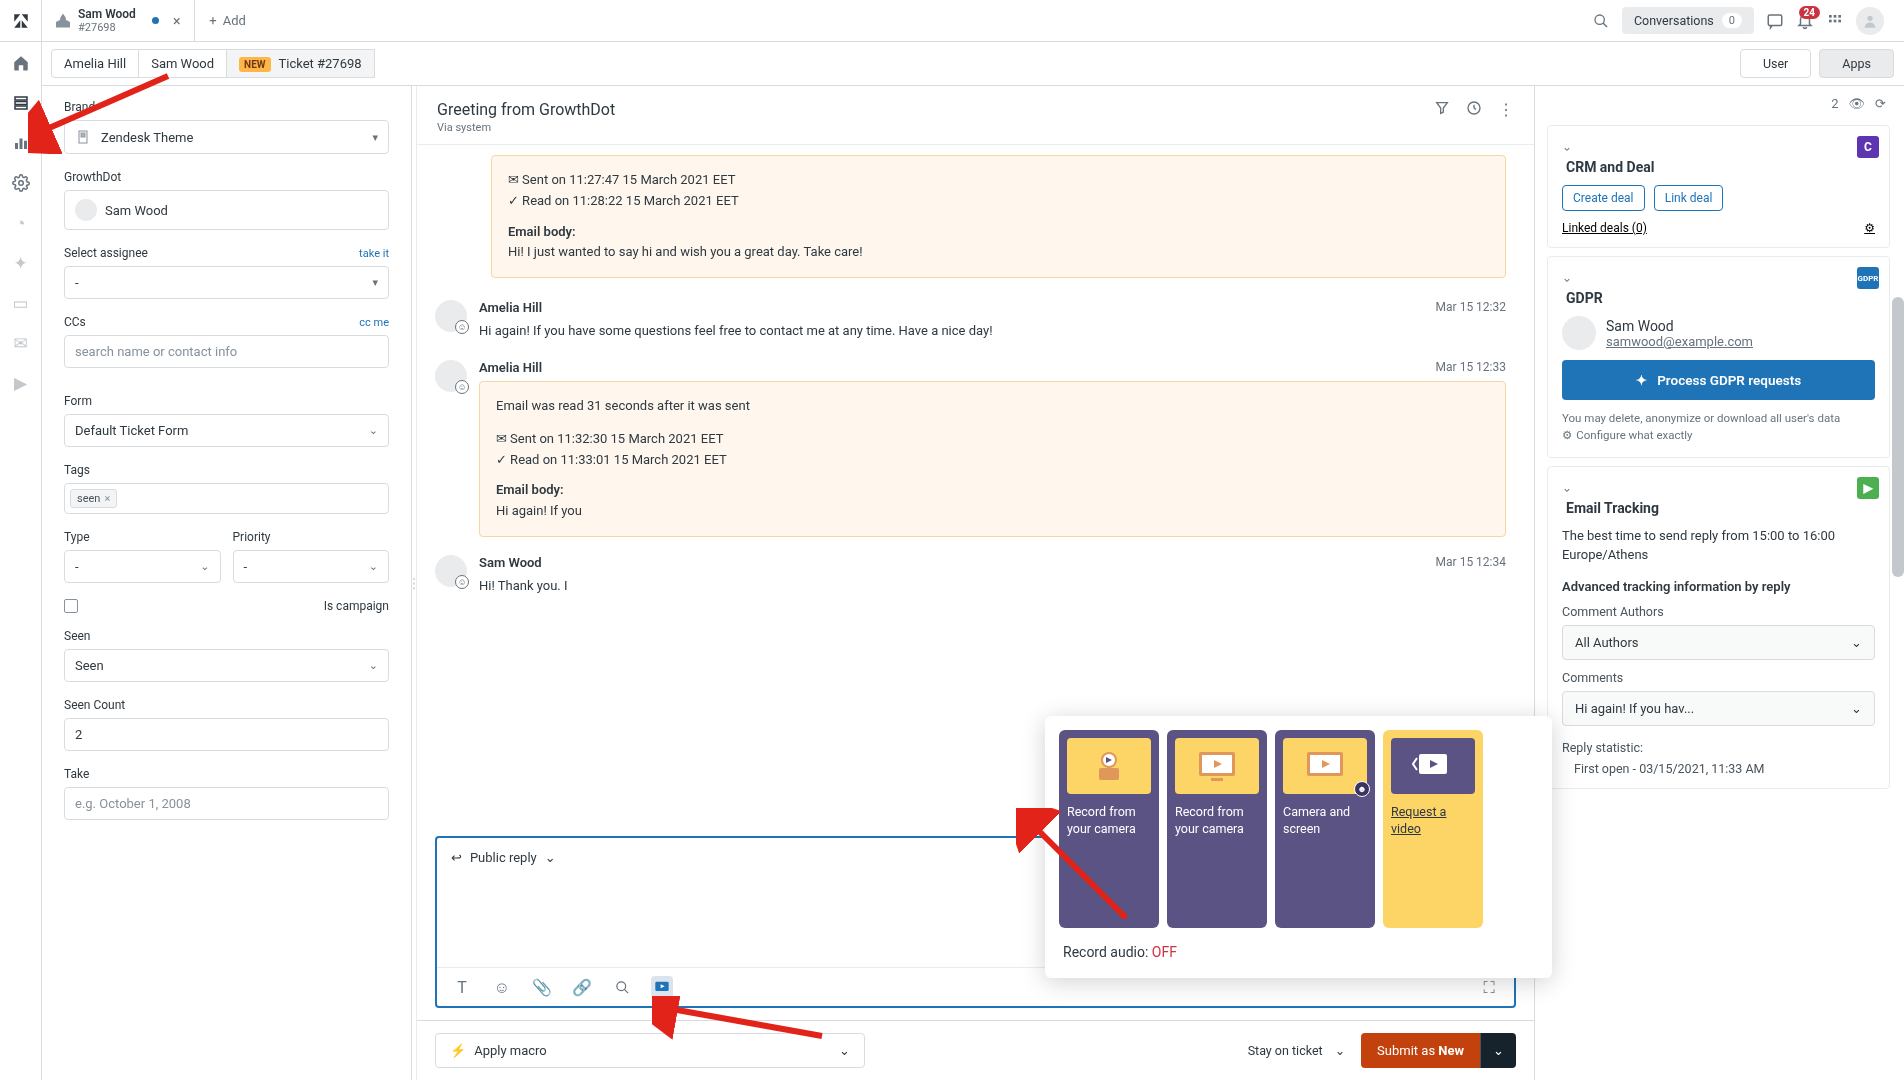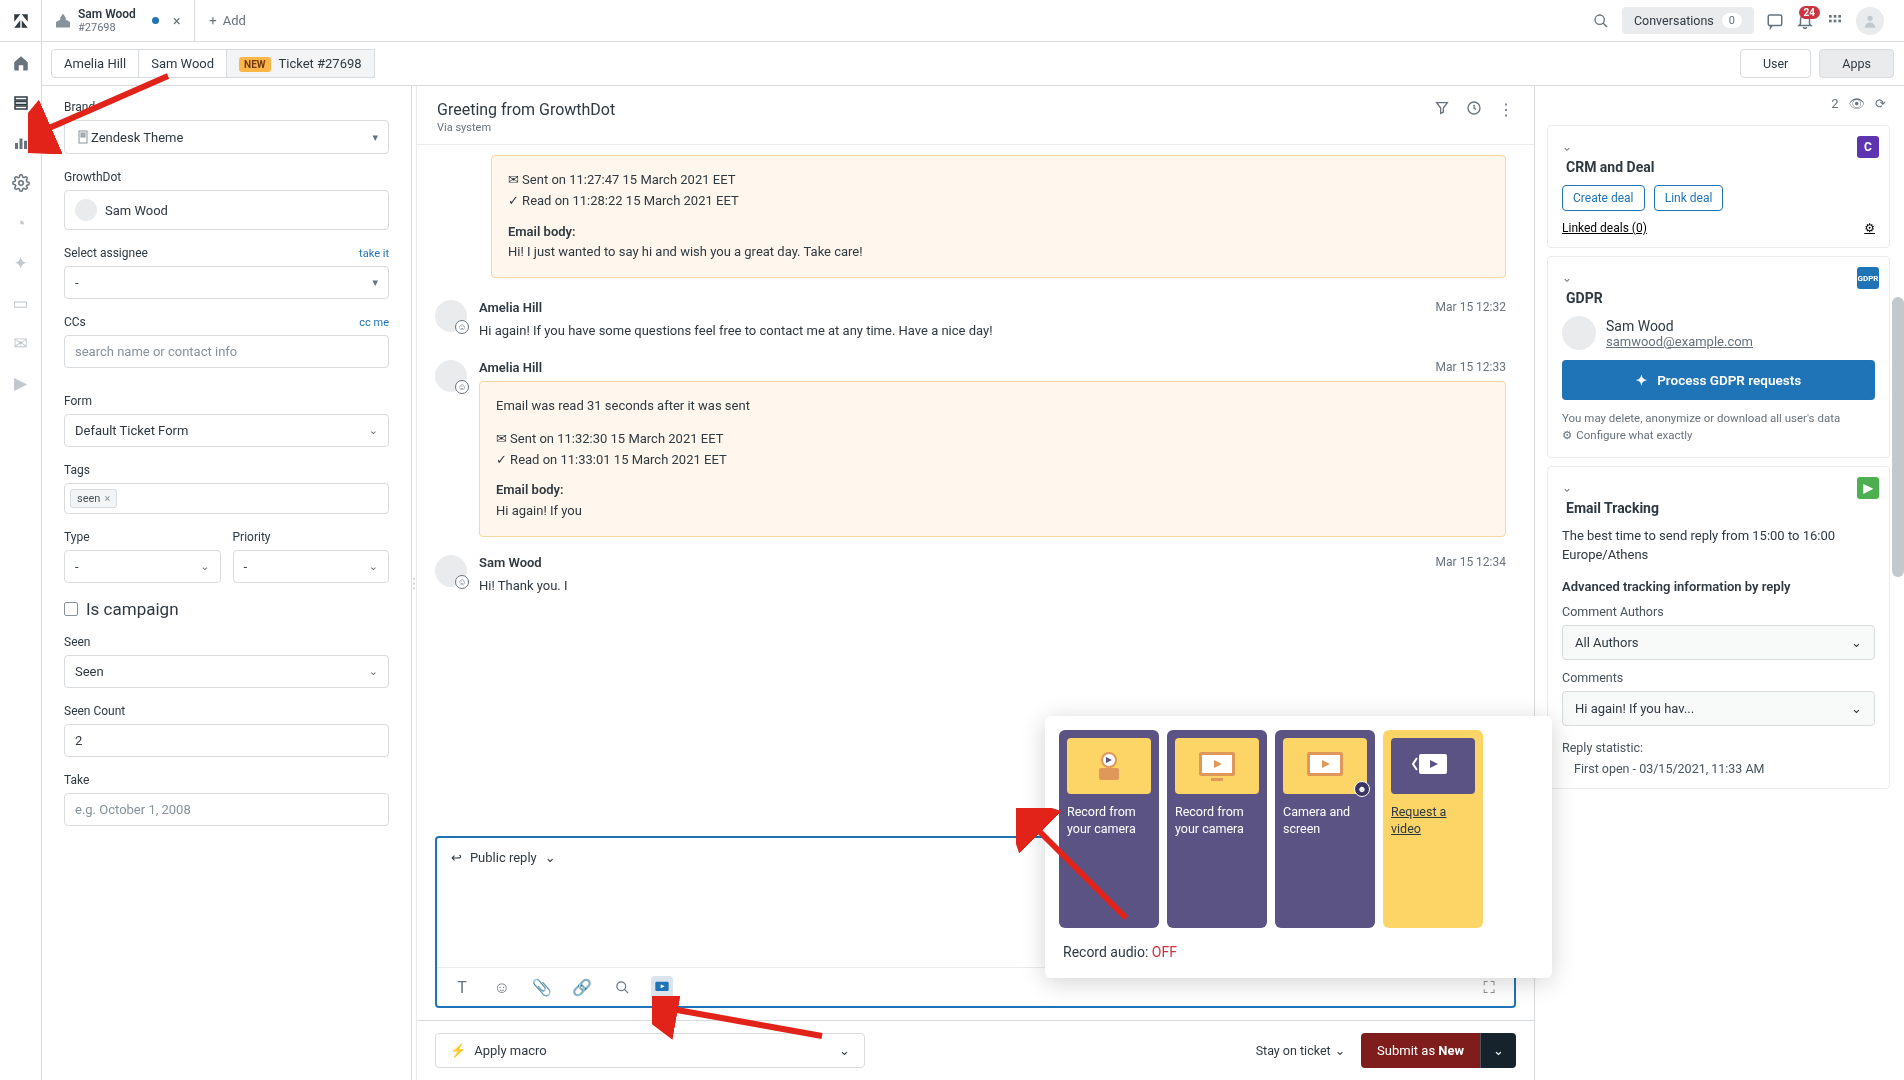--- a/index.html
+++ b/index.html
@@ -52,21 +52,21 @@
 .field-label .link { color:#1f73b7; font-size:11px; }
 .field { margin-bottom:16px; }
 .select, .input { width:100%; border:1px solid #d8dcde; border-radius:4px; padding:8px 10px; font-size:13px; display:flex; align-items:center; justify-content:space-between; background:#fff; color:#2f3941;}
 .select .caret { color:#68737d; font-size:11px;}
 .requester .input { display:flex; align-items:center; gap:8px; }
 .requester .av { width:22px; height:22px; border-radius:50%; background:#e9ebed;}
 .row2 { display:flex; gap:12px; }
 .row2 .field { flex:1; }
 .tag-chip { display:inline-flex; align-items:center; gap:4px; background:#f3f4f5; border:1px solid #d8dcde; border-radius:3px; padding:2px 6px; font-size:11px; color:#49545c;}
 .tag-chip .x { font-size:11px; color:#87929d;}
-.checkbox-row { display:flex; align-items:center; gap:8px; font-size:17px; color:#2f3941;}
+.checkbox-row { display:flex; align-items:center; gap:8px; font-size:12px; color:#2f3941;justify-content:space-between;}
 .checkbox-row .box { width:14px; height:14px; border:1px solid #87929d; border-radius:2px;}
 .input.readonly { color:#87929d; }
 
 
 .center { flex:1; display:flex; flex-direction:column; min-width:0; position:relative; }
 .grip { width:5px; background:#fff; border-right:1px solid #e9ebed; display:flex; align-items:center; justify-content:center;}
 .grip::after{ content:"⋮"; color:#c2c8cc; font-size:14px; }
 .convo-head { padding:14px 20px 10px; border-bottom:1px solid #e9ebed; display:flex; justify-content:space-between; align-items:flex-start;}
 .convo-head h3 { font-size:16px; font-weight:400; }
 .convo-head .via { font-size:11px; color:#68737d; margin-top:2px;}
@@ -110,23 +110,23 @@
 .editor .ebody .grammarly { position:absolute; right:10px; bottom:6px; width:22px; height:22px; border-radius:50%; background:#15c39a; display:flex; align-items:center; justify-content:center; color:#fff; font-size:12px; font-weight:700;}
 .etoolbar { display:flex; align-items:center; padding:8px 14px; gap:18px; border-top:1px solid #e9ebed;}
 .etoolbar .tic { color:#68737d; font-size:16px; width:22px; height:22px; display:flex; align-items:center; justify-content:center; border-radius:4px;}
 .etoolbar .tic.active { background:#dbe4ec; color:#1f73b7;}
 .etoolbar .spacer { flex:1; }
 
 
 .footer { display:flex; align-items:center; padding:12px 18px; border-top:1px solid #d8dcde; gap:16px; background:#fff;}
 .macro { border:1px solid #d8dcde; border-radius:4px; padding:9px 14px; width:430px; display:flex; align-items:center; gap:8px; font-size:13px; color:#2f3941;}
 .footer .spacer { flex:1;}
-.stay { font-size:12.5px; color:#2f3941; display:flex; align-items:center; gap:4px;}
+.stay { font-size:12.5px; color:#2f3941; display:flex; align-items:center; gap:12px;}
 .submit { display:flex;}
-.submit .btn { background:#7f1d1d; color:#fff; padding:10px 16px; font-size:13px; border-radius:4px 0 0 4px;}
+.submit .btn { background:#c2410c; color:#fff; padding:10px 16px; font-size:13px; border-radius:4px 0 0 4px;}
 .submit .caret { background:#17232c; color:#fff; padding:10px 12px; border-radius:0 4px 4px 0; border-left:1px solid #49545c;}
 
 
 .right-panel { width:370px; border-left:1px solid #d8dcde; display:flex; flex-direction:column; overflow:hidden;}
 .rp-scroll { overflow-y:auto; flex:1; padding:0 2px 12px 0; }
 .rp-top { display:flex; justify-content:flex-end; align-items:center; gap:10px; padding:10px 18px 6px; color:#68737d; font-size:13px;}
 .rp-section { border:1px solid #e9ebed; border-radius:4px; margin:8px 12px; padding:12px 14px; position:relative;}
 .rp-section h4 { font-size:14px; font-weight:700; margin-bottom:10px; padding-left:4px;}
 .rp-badge-sq { position:absolute; top:10px; right:10px; width:22px; height:22px; border-radius:3px; background:#5e35b1; color:#fff; display:flex; align-items:center; justify-content:center; font-size:12px; font-weight:700;}
 .rp-badge-sq.blue { background:#1f73b7; }
@@ -269,21 +269,21 @@
           <div class="pillbtn active"><span>Apps</span></div>
         </div>
       </div>
 
       <div class="workspace">
 
         <div class="sidebar">
           <div class="field">
             <div class="field-label">Brand</div>
             <div class="select" style="gap:8px">
-              <span style="display:flex;align-items:flex-end;">
+              <span style="display:flex;align-items:flex-end;gap:10px;">
                 <svg width="16" height="16" viewBox="0 0 24 24" fill="none" stroke="#87929d" stroke-width="1.5">
                     <rect x="6" y="3" width="12" height="18"></rect>
                     <rect x="9" y="6" width="2" height="2"></rect>
                     <rect x="13" y="6" width="2" height="2"></rect>
                     <rect x="9" y="10" width="2" height="2"></rect>
                     <rect x="13" y="10" width="2" height="2"></rect>
                   </svg>
                 <span>Zendesk Theme</span>
               </span>
               <span class="caret">▾</span>

